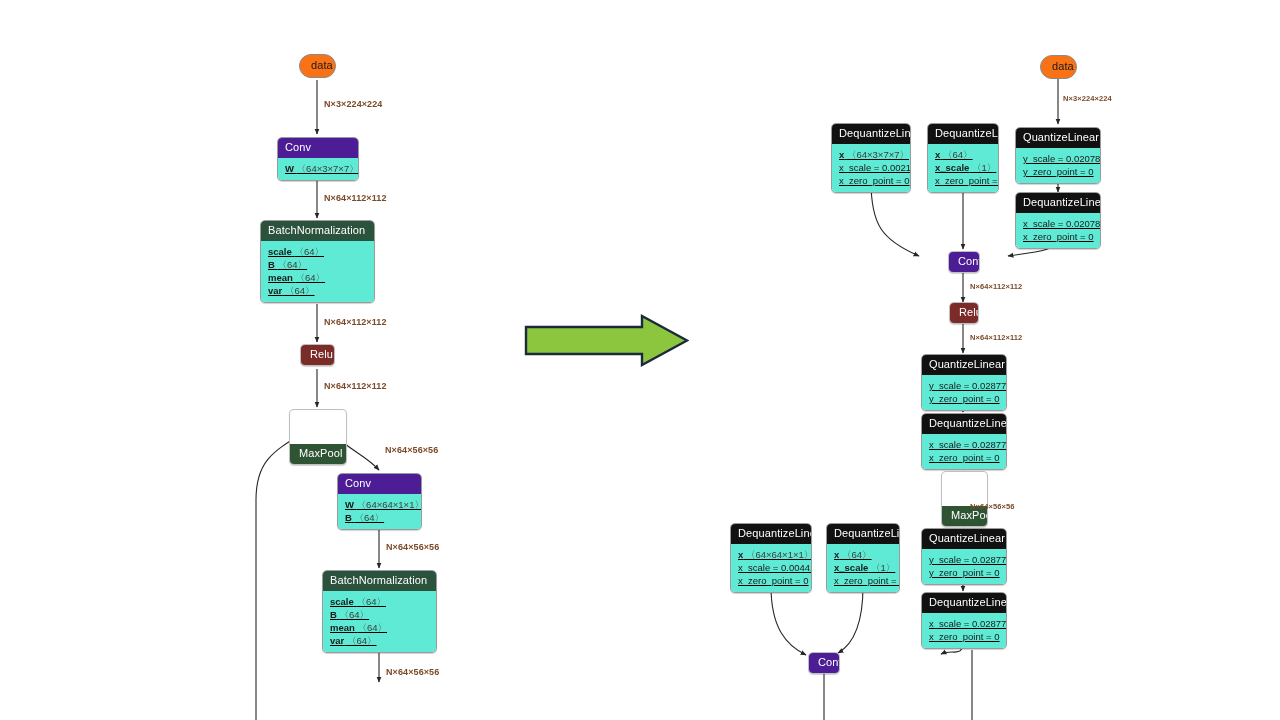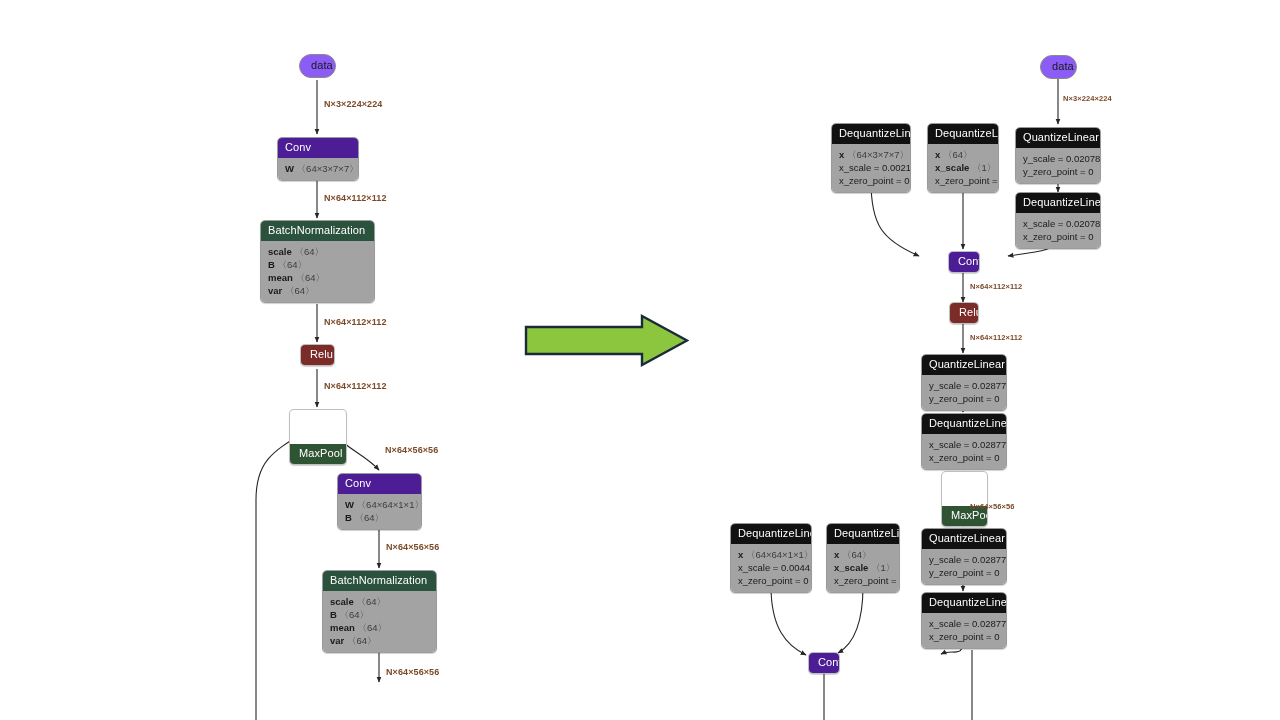--- a/index.html
+++ b/index.html
@@ -39,22 +39,23 @@
     width: 100%;
     color: #ffffff;
     font-size: 11px;
     line-height: 13px;
     padding: 3px 7px 4px 7px;
     white-space: nowrap;
     letter-spacing: 0.1px;
   }
   .node .body {
     box-sizing: border-box;
-    background: #a3a3a3;
+    background: #5eead4;
     padding: 4px 7px 5px 7px;
+    text-decoration: underline;
   }
   .node .body .row {
     font-size: 9.5px;
     line-height: 13px;
     color: #1a1a1a;
     white-space: nowrap;
   }
   .node .body .row b { font-weight: bold; }
   .node .body .row .dim { color: #3c3c3c; }
 
@@ -64,21 +65,21 @@
   .hdr-relu   { background: #7b2b28; }
   .hdr-pool   { background: #2f5434; margin-top: 34px; }
   .hdr-quant  { background: #111111; }
 
   
   .node.compact { border: 1px solid rgba(0,0,0,0.25); }
   .node.compact .hdr { padding: 3px 9px 4px 9px; text-align: center; }
 
   
   .node.datapill {
-    background: #8b5cf6;
+    background: #f97316;
     border: 1px solid #8a8a8a;
     border-radius: 12px;
     box-shadow: none;
   }
   .node.datapill .hdr {
     background: transparent;
     color: #1a1a1a;
     font-size: 11px;
     padding: 4px 11px 5px 11px;
     text-align: center;

